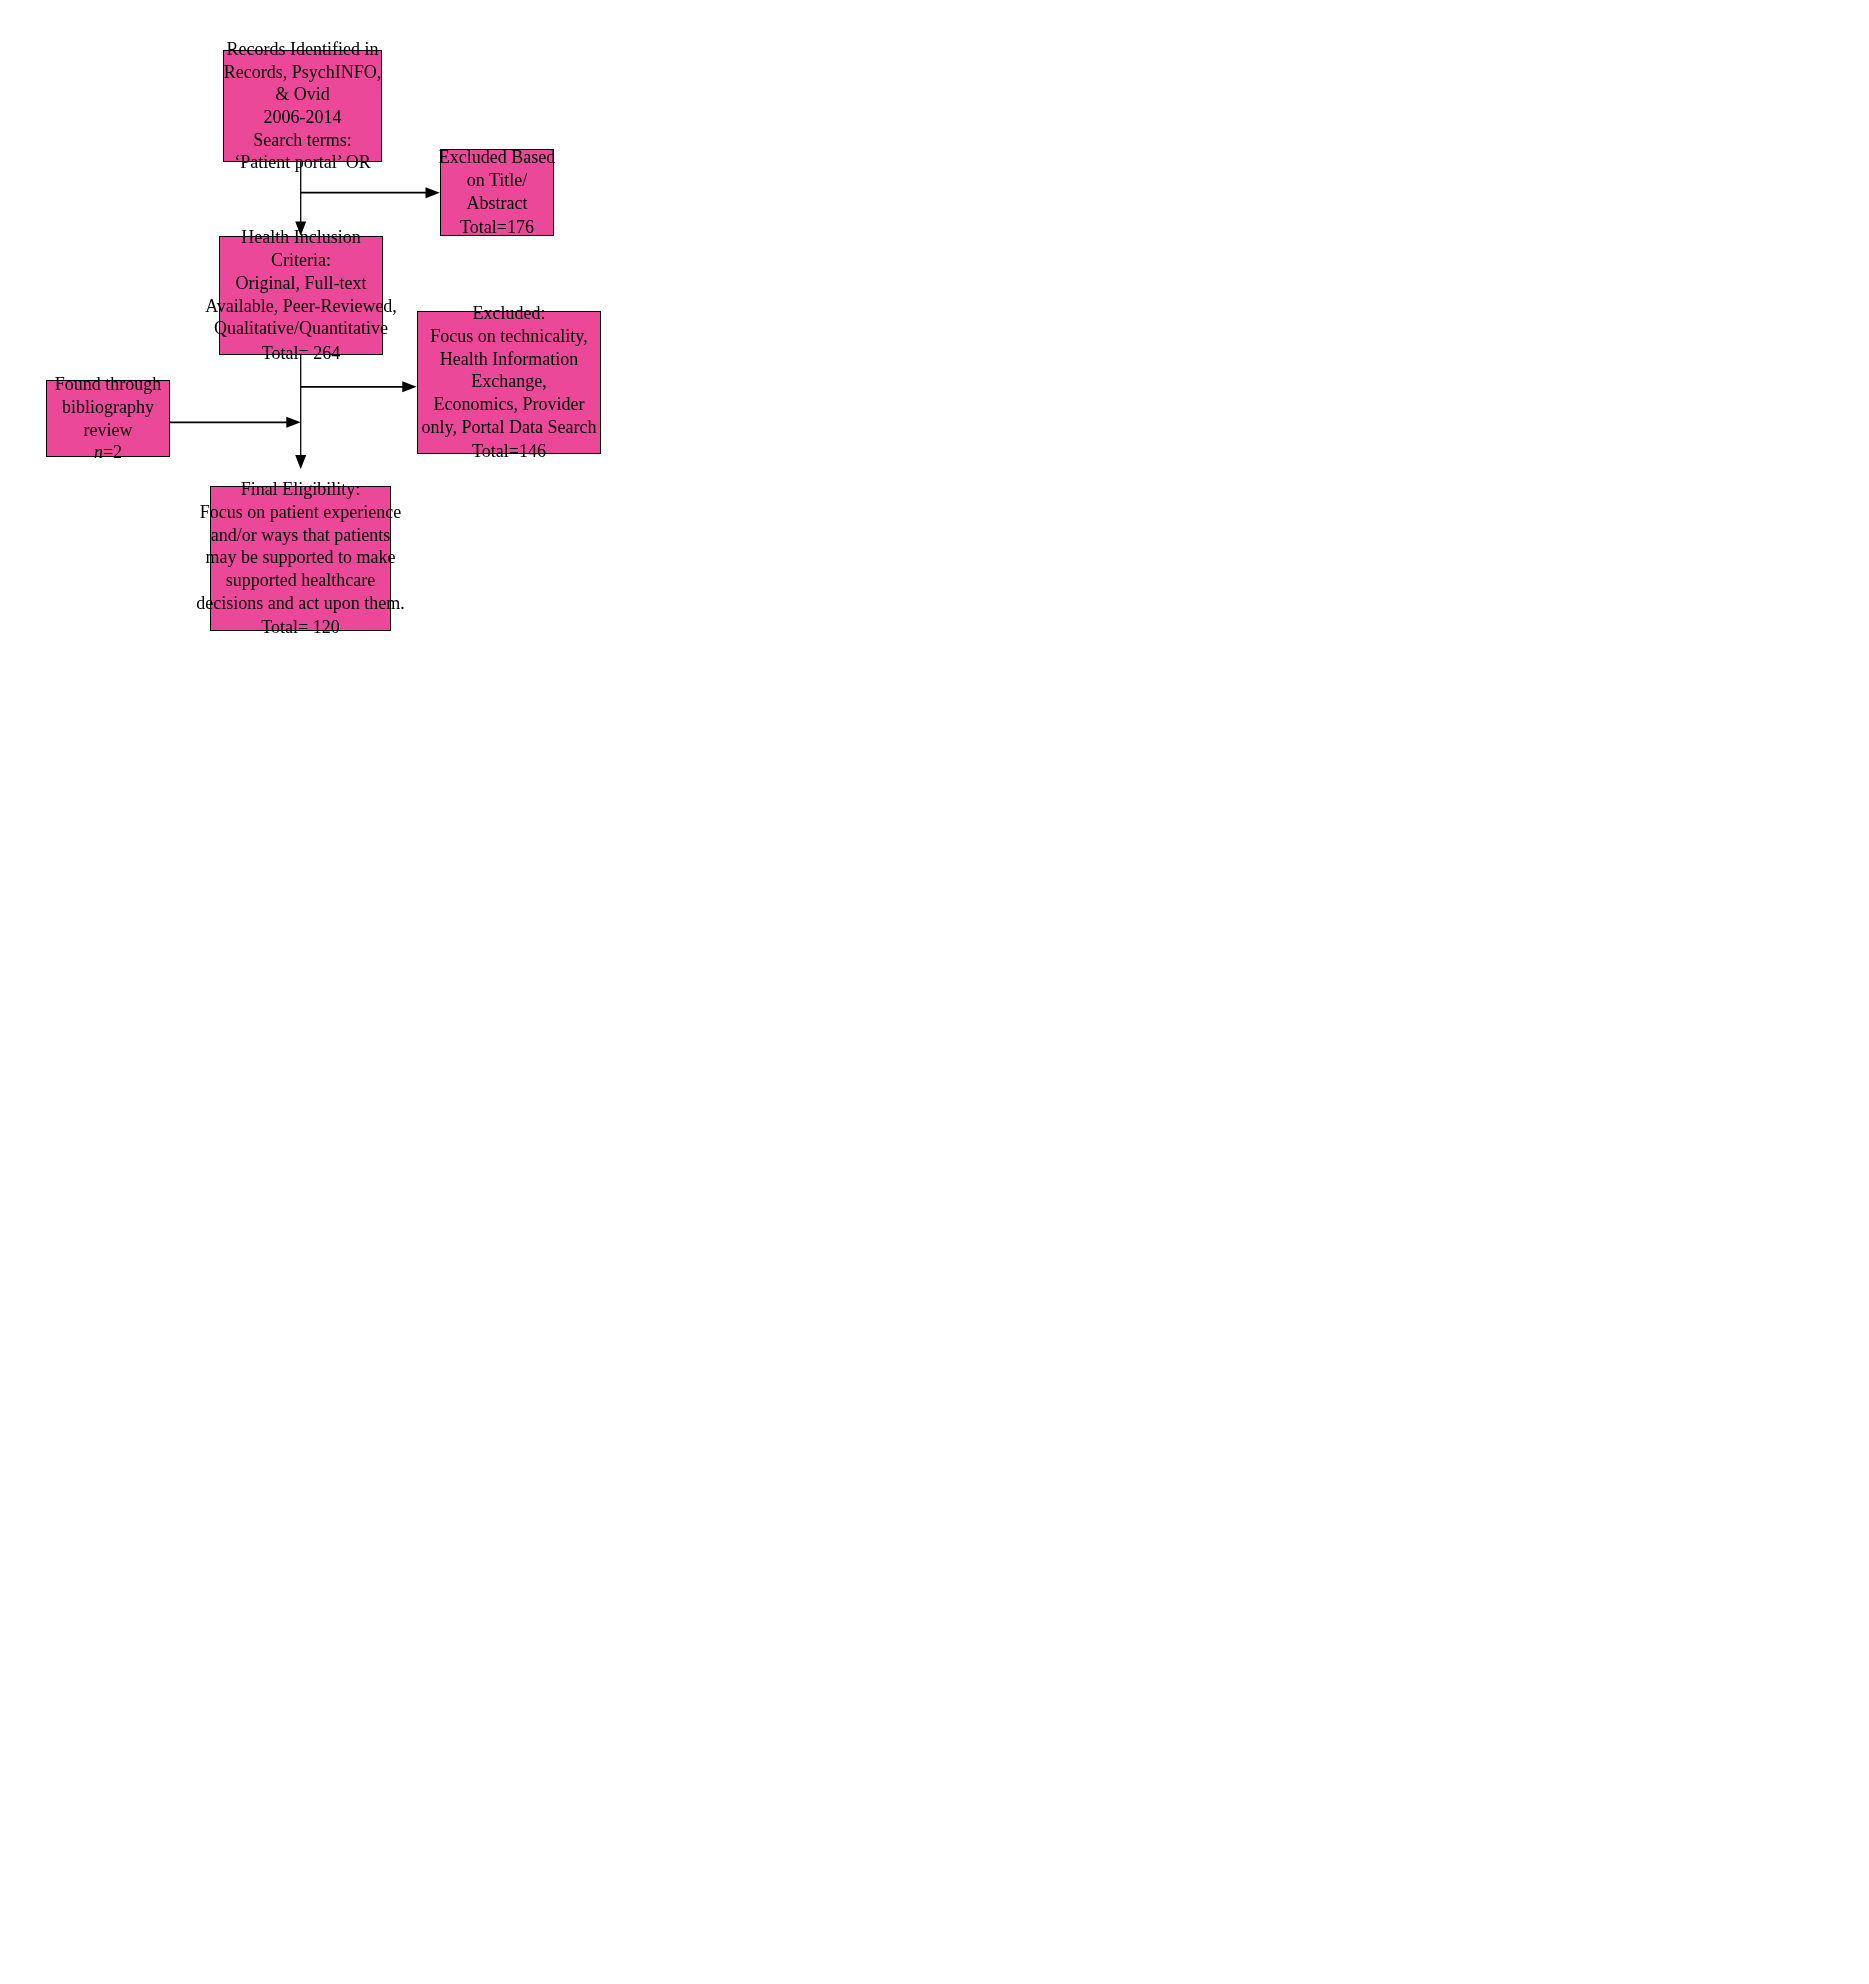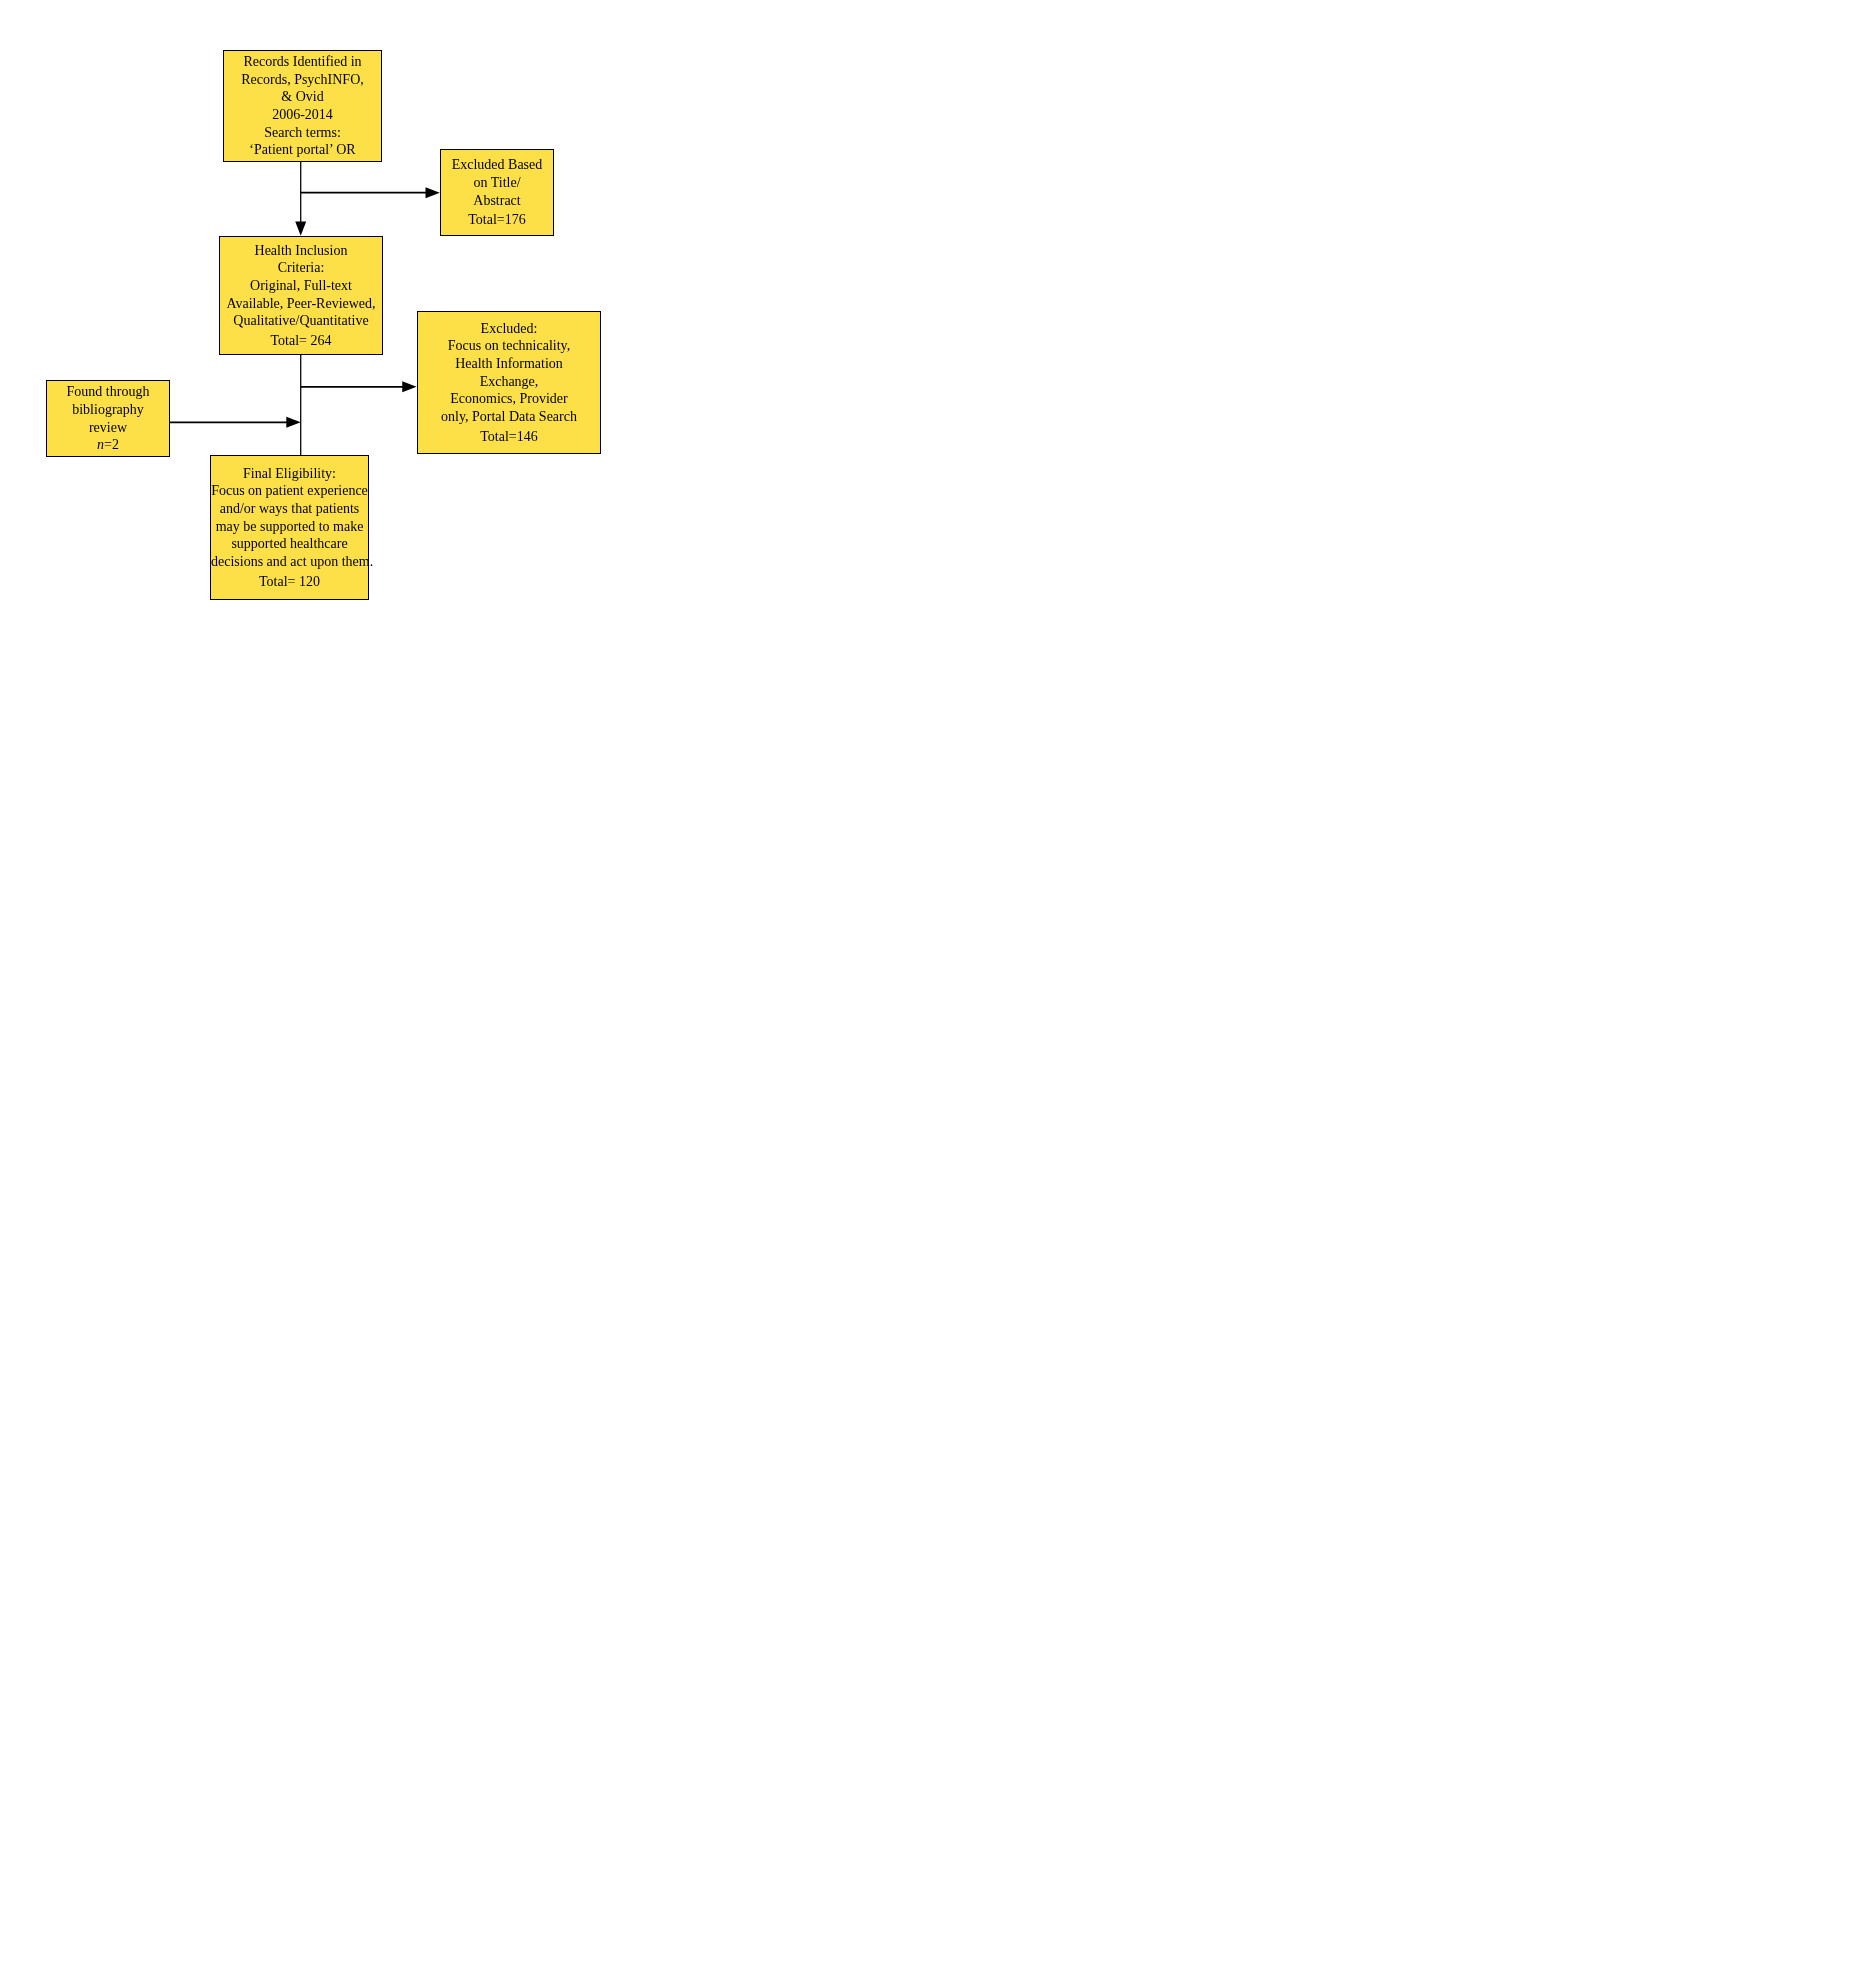--- a/index.html
+++ b/index.html
@@ -19,36 +19,37 @@
     position: absolute;
     left: 0;
     top: 0;
     width: 623px;
     height: 662px;
   }
   .box {
     position: absolute;
     box-sizing: border-box;
     border: 1.7px solid #000000;
-    background: #fde047;
+    background: #ec4899;
     display: flex;
     flex-direction: column;
     justify-content: center;
+    align-items: center;
     text-align: center;
-    font-size: 14px;
+    font-size: 18px;
     line-height: 1.26;
   }
   .line { white-space: nowrap; }
   .total-line { margin-top: 2px; white-space: nowrap; }
   .box-records            { left: 223px;  top: 50px;  width: 159px; height: 112px; }
   .box-excluded-title     { left: 440px; top: 149px;  width: 114px; height: 87px; }
   .box-initial-inclusion  { left: 219px;  top: 236px;  width: 164px; height: 119px; }
   .box-excluded-focus     { left: 417px;  top: 311px;  width: 184px; height: 143px; }
   .box-bibliography       { left: 46px;  top: 380px;  width: 124px; height: 77px; }
-  .box-final-eligibility  { left: 210px;  top: 455px; width: 159px; height: 145px; }
+  .box-final-eligibility  { left: 210px;  top: 486px; width: 181px; height: 145px; }
   .n-italic { font-style: italic; }
   svg line    { stroke: #000000; }
   svg polygon { fill: #000000; stroke: none; }
 </style>
 </head>
 <body>
 
 <div class="canvas">
 
   <svg class="connector-layer" viewBox="0 0 1473 1564" xmlns="http://www.w3.org/2000/svg">

